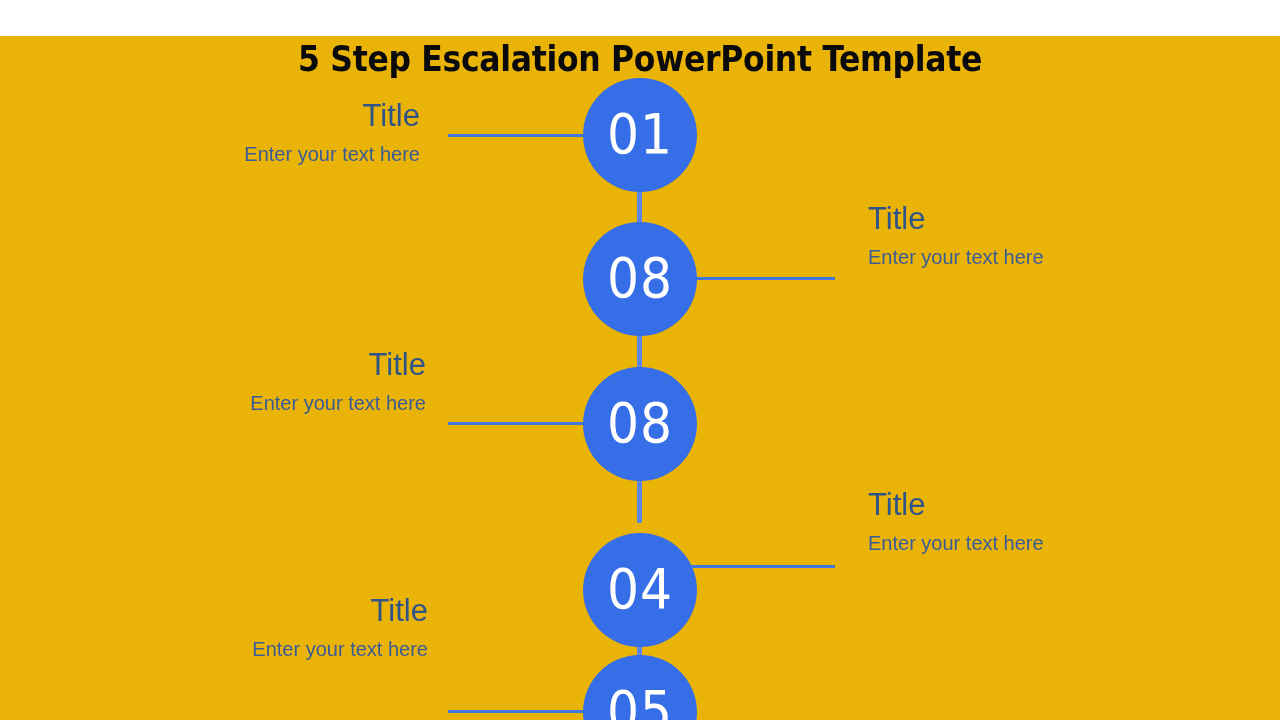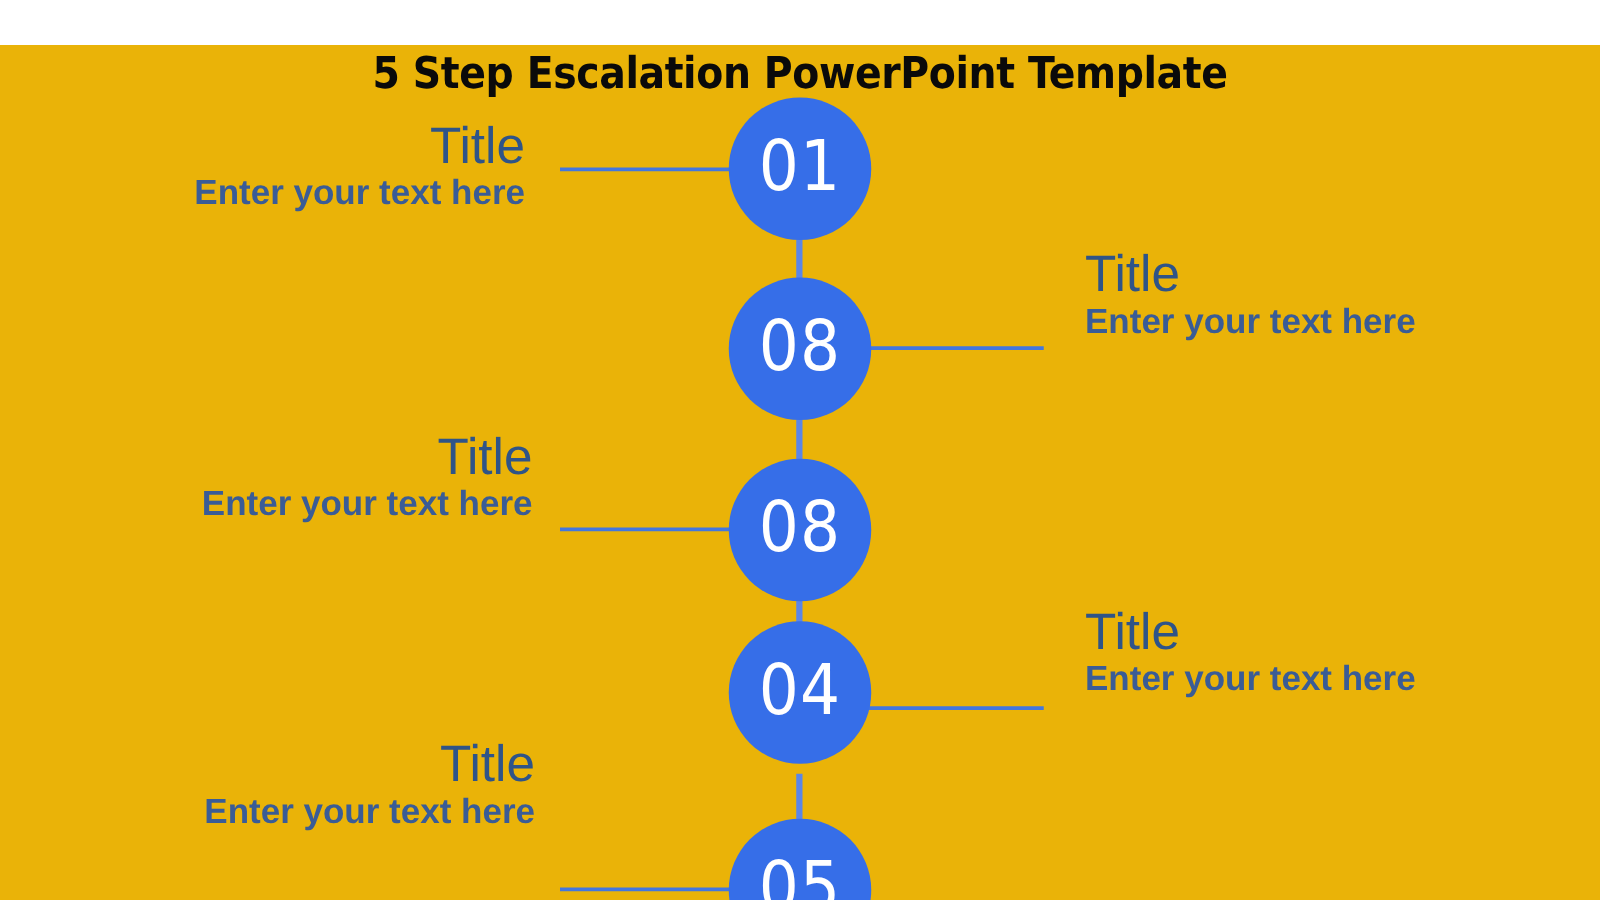--- a/index.html
+++ b/index.html
@@ -84,30 +84,30 @@
   
   .text-block {
     position: absolute;
     width: 330px;
   }
   .text-block.left  { text-align: right; }
   .text-block.right { text-align: left; }
 
   .tb-title {
     font-family: "Liberation Sans", sans-serif;
-    font-size: 41px;
+    font-size: 31px;
     font-weight: normal;
     color: #2f5488;
     line-height: 38px;
     white-space: nowrap;
   }
   .tb-body {
     font-family: "Liberation Sans", sans-serif;
-    font-size: 28px;
-    font-weight: bold;
+    font-size: 20px;
+    font-weight: normal;
     color: #3a5c96;
     line-height: 30px;
     white-space: nowrap;
     margin-top: 4px;
   }
 </style>
 </head>
 <body>
 
 <div id="slide">
@@ -127,21 +127,21 @@
 
   <div class="node" style="top:42px;">
     <span class="node-num">01</span>
   </div>
   <div class="node" style="top:186px;">
     <span class="node-num">08</span>
   </div>
   <div class="node" style="top:331px;">
     <span class="node-num">08</span>
   </div>
-  <div class="node" style="top:461px;text-decoration:underline;">
+  <div class="node" style="top:497px;text-decoration:underline;">
     <span class="node-num">04</span>
   </div>
   <div class="node" style="top:619px;">
     <span class="node-num">05</span>
   </div>
 
   <div class="text-block left" style="left:90px; top:61px;">
     <div class="tb-title">Title</div>
     <div class="tb-body">Enter your text here</div>
   </div>

